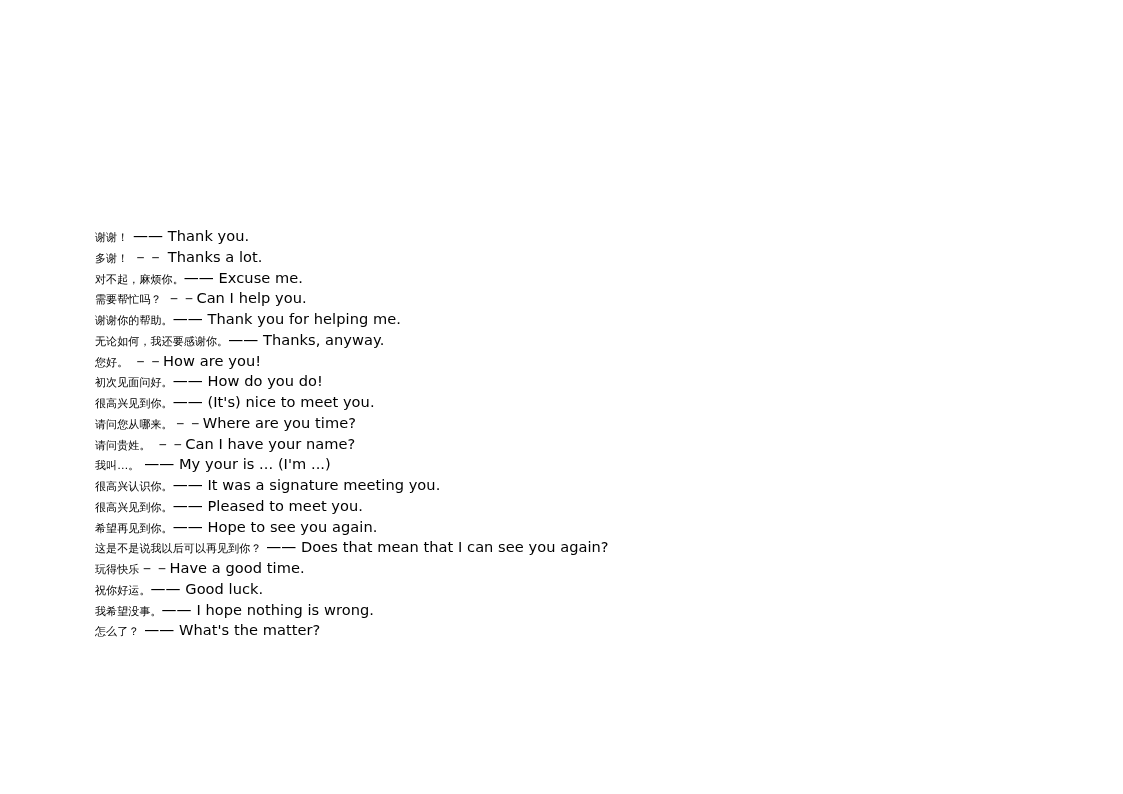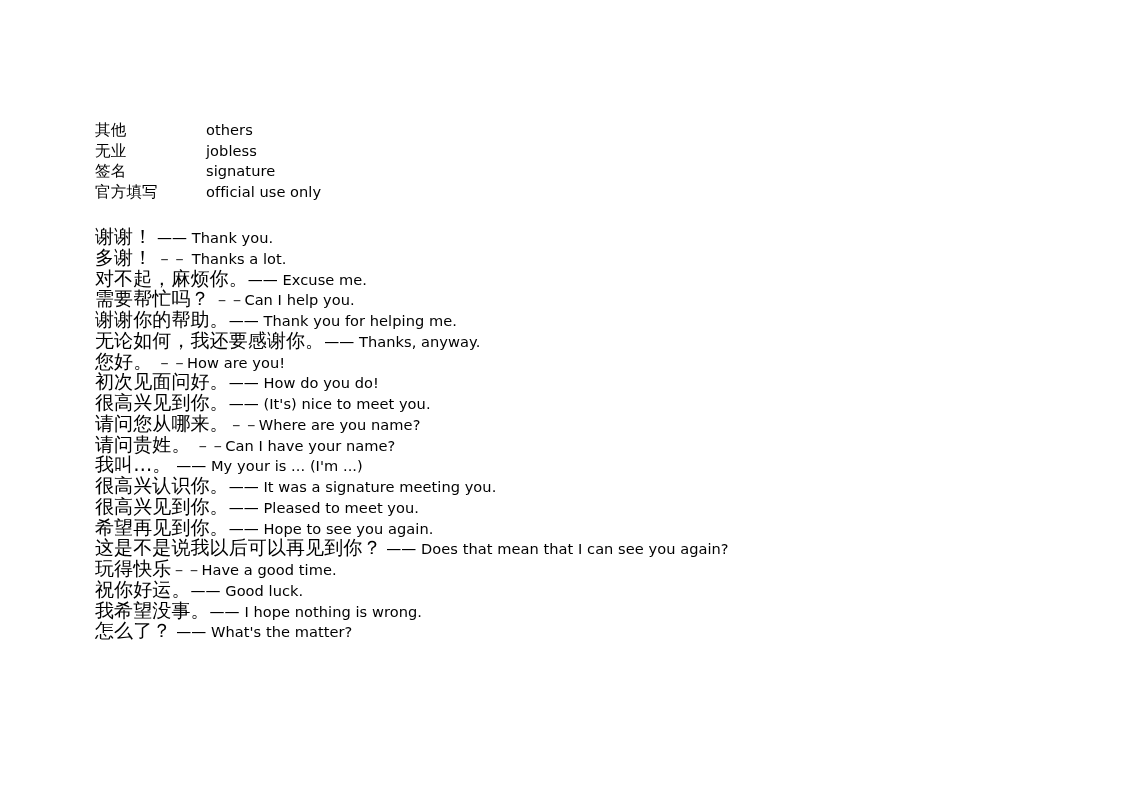--- a/index.html
+++ b/index.html
@@ -57,68 +57,50 @@
     left: 95px;
     top: 226px;
   }
   .phrase-row {
     height: 20.75px;
     line-height: 20.75px;
     white-space: nowrap;
     display: block;
   }
   .ph-cn {
-    font-size: 19px;
+    font-size: 11px;
     letter-spacing: 0.1px;
   }
   .ph-dash {
     font-size: 15px;
     letter-spacing: 0px;
   }
   .ph-en {
     font-size: 14.6px;
     letter-spacing: 0.05px;
     margin-top: 33px;
   }
 </style>
 </head>
 <body style="background: rgb(255, 255, 255); color: rgb(0, 0, 0);">
 
 <div class="page" style="background: rgb(255, 255, 255);">
 
-  <div class="glossary" id="glossary">
-      <div class="glossary-row">
-        <span class="gl-term">其他</span>
-        <span class="gl-gloss">others</span>
-      </div>
-      <div class="glossary-row">
-        <span class="gl-term">无业</span>
-        <span class="gl-gloss">jobless</span>
-      </div>
-      <div class="glossary-row">
-        <span class="gl-term">签名</span>
-        <span class="gl-gloss">signature</span>
-      </div>
-      <div class="glossary-row">
-        <span class="gl-term">官方填写</span>
-        <span class="gl-gloss">official use only</span>
-      </div>
-    </div>
 
   <div class="phrases" id="phrases">
       <div class="phrase-row"><span class="ph-cn">谢谢！</span><span class="ph-dash"> ——  </span><span class="ph-en">Thank you.</span></div>
       <div class="phrase-row"><span class="ph-cn">多谢！</span><span class="ph-dash"> －－  </span><span class="ph-en">Thanks a lot.</span></div>
       <div class="phrase-row"><span class="ph-cn">对不起，麻烦你。</span><span class="ph-dash">——  </span><span class="ph-en">Excuse me.</span></div>
       <div class="phrase-row"><span class="ph-cn">需要帮忙吗？</span><span class="ph-dash"> －－</span><span class="ph-en">Can I help you.</span></div>
       <div class="phrase-row"><span class="ph-cn">谢谢你的帮助。</span><span class="ph-dash">——  </span><span class="ph-en">Thank you for helping me.</span></div>
       <div class="phrase-row"><span class="ph-cn">无论如何，我还要感谢你。</span><span class="ph-dash">——  </span><span class="ph-en">Thanks, anyway.</span></div>
       <div class="phrase-row"><span class="ph-cn">您好。</span><span class="ph-dash"> －－</span><span class="ph-en">How are you!</span></div>
       <div class="phrase-row"><span class="ph-cn">初次见面问好。</span><span class="ph-dash">——  </span><span class="ph-en">How do you do!</span></div>
       <div class="phrase-row"><span class="ph-cn">很高兴见到你。</span><span class="ph-dash">——  </span><span class="ph-en">(It's) nice to meet you.</span></div>
-      <div class="phrase-row"><span class="ph-cn">请问您从哪来。</span><span class="ph-dash">－－</span><span class="ph-en">Where are you name?</span></div>
+      <div class="phrase-row"><span class="ph-cn">请问您从哪来。</span><span class="ph-dash">－－</span><span class="ph-en">Where are you time?</span></div>
       <div class="phrase-row"><span class="ph-cn">请问贵姓。</span><span class="ph-dash"> －－</span><span class="ph-en">Can I have your name?</span></div>
       <div class="phrase-row"><span class="ph-cn">我叫…。</span><span class="ph-dash"> ——  </span><span class="ph-en">My your is ... (I'm ...)</span></div>
       <div class="phrase-row"><span class="ph-cn">很高兴认识你。</span><span class="ph-dash">——  </span><span class="ph-en">It was a signature meeting you.</span></div>
       <div class="phrase-row"><span class="ph-cn">很高兴见到你。</span><span class="ph-dash">——  </span><span class="ph-en">Pleased to meet you.</span></div>
       <div class="phrase-row"><span class="ph-cn">希望再见到你。</span><span class="ph-dash">——  </span><span class="ph-en">Hope to see you again.</span></div>
       <div class="phrase-row"><span class="ph-cn">这是不是说我以后可以再见到你？</span><span class="ph-dash"> ——  </span><span class="ph-en">Does that mean that I can see you again?</span></div>
       <div class="phrase-row"><span class="ph-cn">玩得快乐</span><span class="ph-dash">－－</span><span class="ph-en">Have a good time.</span></div>
       <div class="phrase-row"><span class="ph-cn">祝你好运。</span><span class="ph-dash">——  </span><span class="ph-en">Good luck.</span></div>
       <div class="phrase-row"><span class="ph-cn">我希望没事。</span><span class="ph-dash">——  </span><span class="ph-en">I hope nothing is wrong.</span></div>
       <div class="phrase-row"><span class="ph-cn">怎么了？</span><span class="ph-dash"> ——  </span><span class="ph-en">What's the matter?</span></div>

